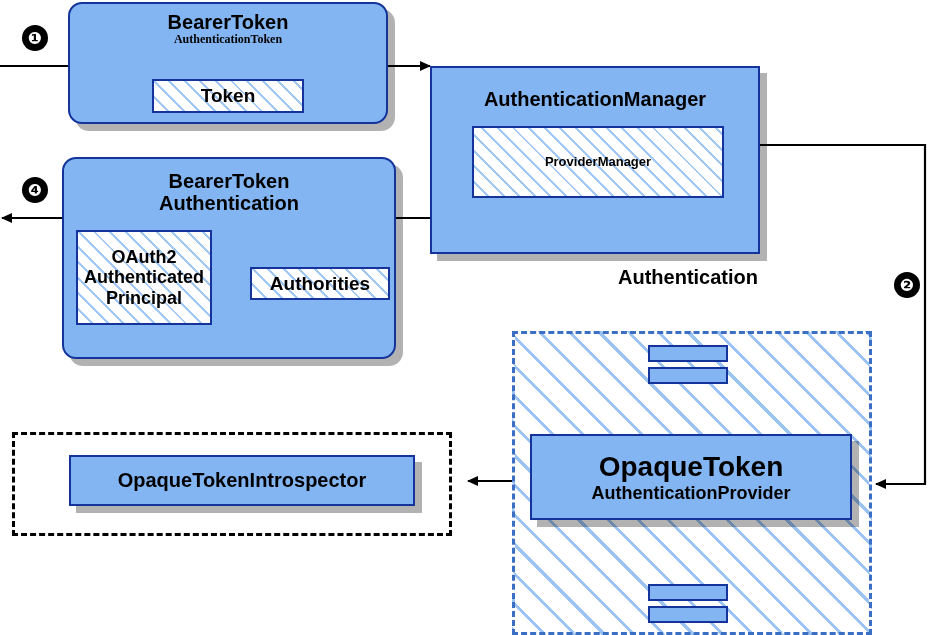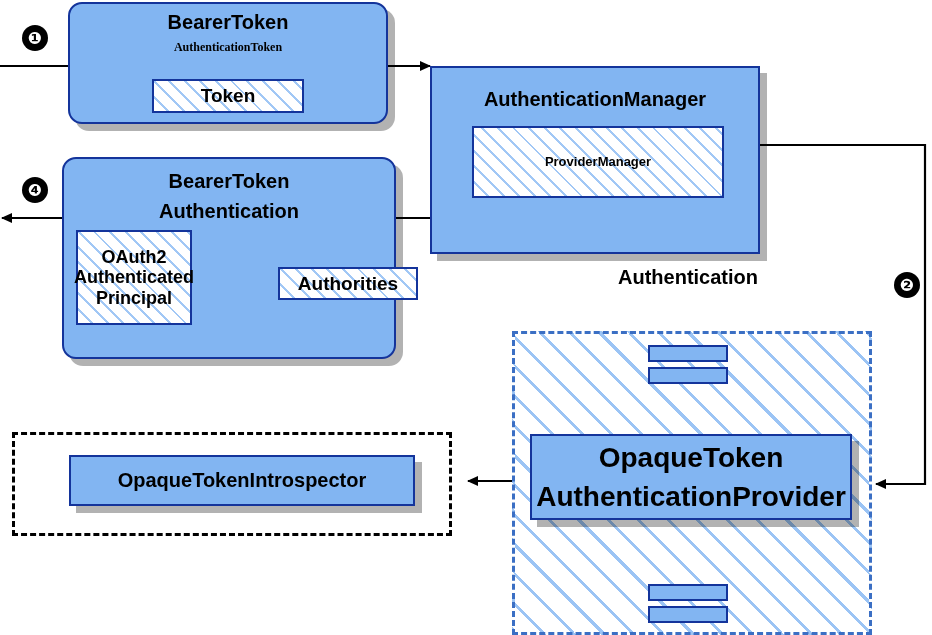--- a/index.html
+++ b/index.html
@@ -23,21 +23,20 @@
   .node {
     position: absolute;
     box-sizing: border-box;
     display: flex;
     flex-direction: column;
     align-items: center;
     color: #000000;
     font-weight: bold;
     text-align: center;
     line-height: 1.12;
-    gap: 8px;
   }
 
   
   .blue-fill {
     background: #82b5f2;
     border: 2px solid #14349b;
   }
   .rounded {
     border-radius: 14px;
   }
@@ -179,46 +178,46 @@
 
   <div class="node blue-fill shadow" style="left:430px; top:66px; width:330px; height:188px; padding-top:20px;">
     <div class="node-title" style="font-size:20px;">AuthenticationManager</div>
     <div class="hatch-box" style="left:40px; top:58px; width:252px; height:72px; font-size:13px;">ProviderManager</div>
   </div>
 
   <div class="node blue-fill rounded shadow" style="left:62px; top:157px; width:334px; height:202px; padding-top:11px;">
     <div class="node-title" style="font-size:20px;">BearerToken</div>
     <div class="node-title" style="font-size:20px;">Authentication</div>
 
-    <div class="hatch-box" style="left:12px; top:71px; width:116px; height:95px; font-size:18px;
+    <div class="hatch-box" style="left:12px; top:71px; width:136px; height:95px; font-size:18px;
                 flex-direction:column;">
       <span>OAuth2</span>
       <span>Authenticated</span>
       <span>Principal</span>
     </div>
 
-    <div class="hatch-box" style="left:186px; top:108px; width:140px; height:33px; font-size:19px;margin-left:28px;">Authorities</div>
+    <div class="hatch-box" style="left:186px; top:108px; width:140px; height:33px; font-size:19px;">Authorities</div>
   </div>
 
   <div class="plain-label" style="left:560px; top:266px; width:256px; font-size:20px;">
     <div>Authentication</div>
   </div>
 
   <div class="group-dashed-blue" style="left:512px; top:331px; width:360px; height:304px;"></div>
 
   <div class="mini-bar" style="left:648px; top:345px; width:80px; height:17px;"></div>
   <div class="mini-bar" style="left:648px; top:367px; width:80px; height:17px;"></div>
 
   <div class="mini-bar" style="left:648px; top:584px; width:80px; height:17px;"></div>
   <div class="mini-bar" style="left:648px; top:606px; width:80px; height:17px;"></div>
 
   <div class="node blue-fill shadow" style="left:530px; top:434px; width:322px; height:86px;
               justify-content:center;">
     <div class="node-title" style="font-size:28px;">OpaqueToken</div>
-    <div class="node-title" style="font-size:28px;">AuthenticationProvider</div>
+    <div class="node-title" style="font-size:18px;">AuthenticationProvider</div>
   </div>
 
   <div class="group-dashed-black" style="left:12px; top:432px; width:440px; height:104px;"></div>
 
   <div class="node blue-fill shadow" style="left:69px; top:455px; width:346px; height:51px;
               justify-content:center;">
     <div class="node-title" style="font-size:20px;">OpaqueTokenIntrospector</div>
   </div>
 
 </div>

